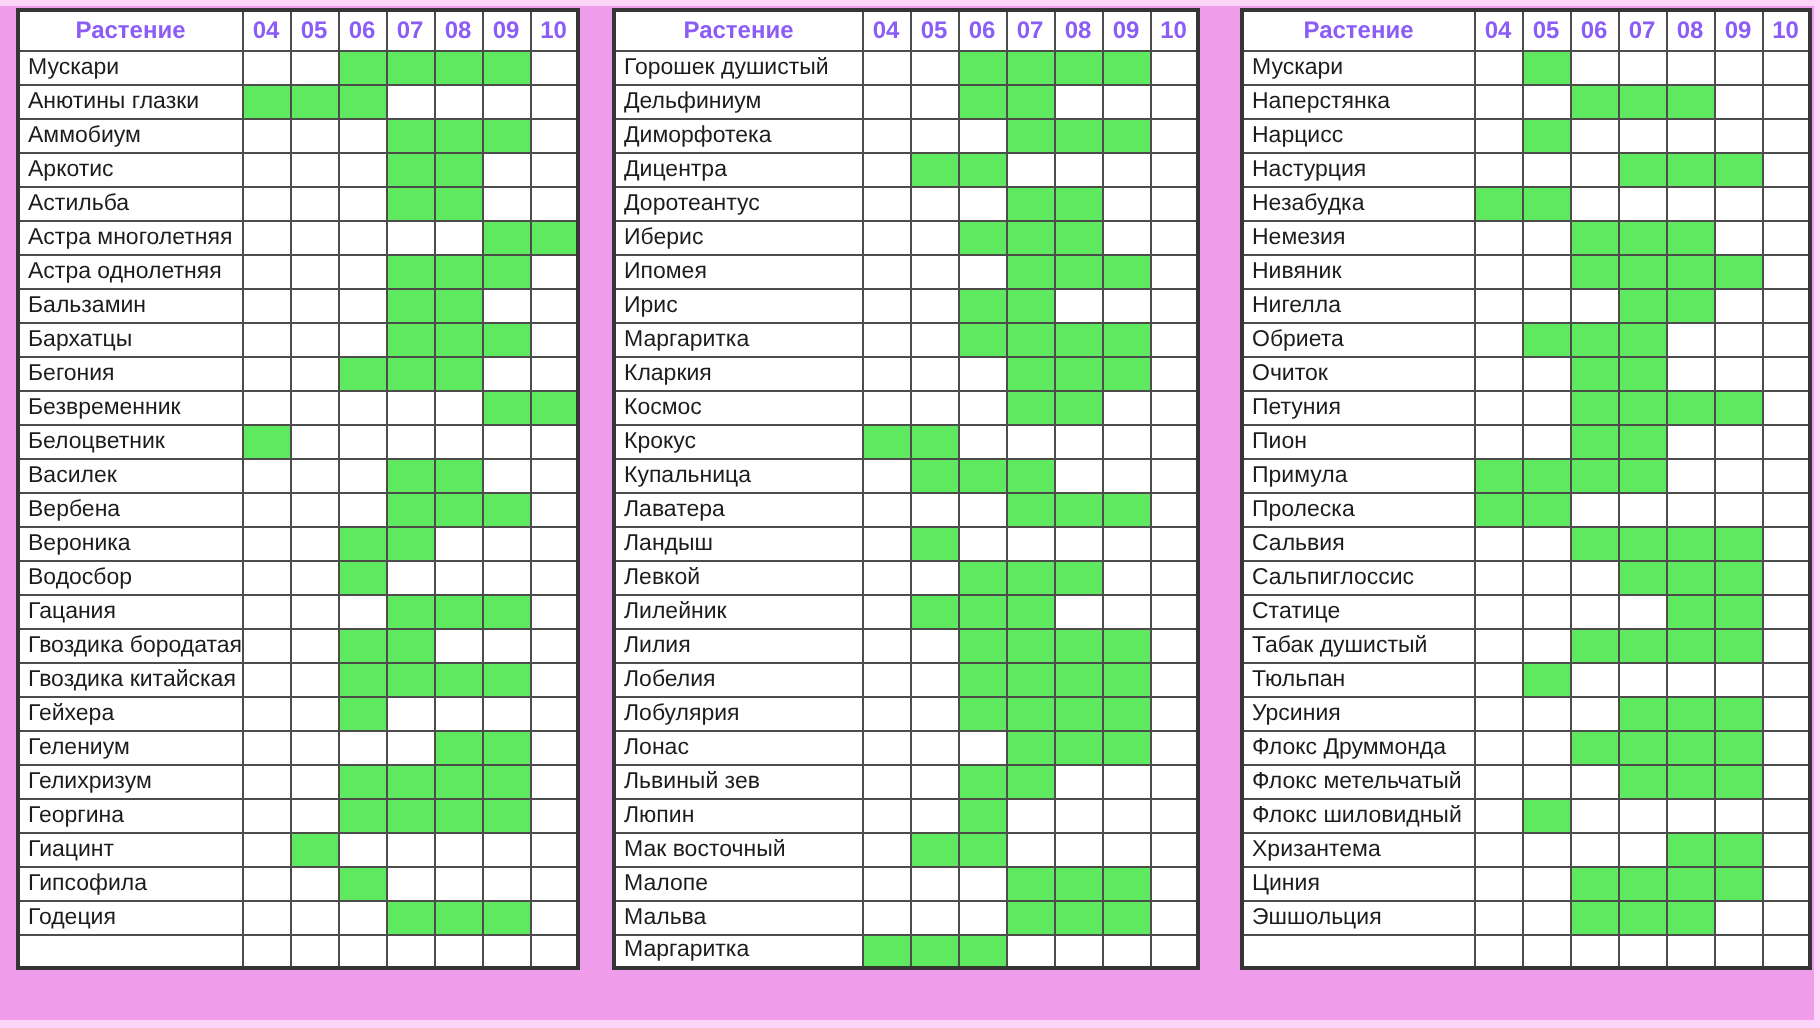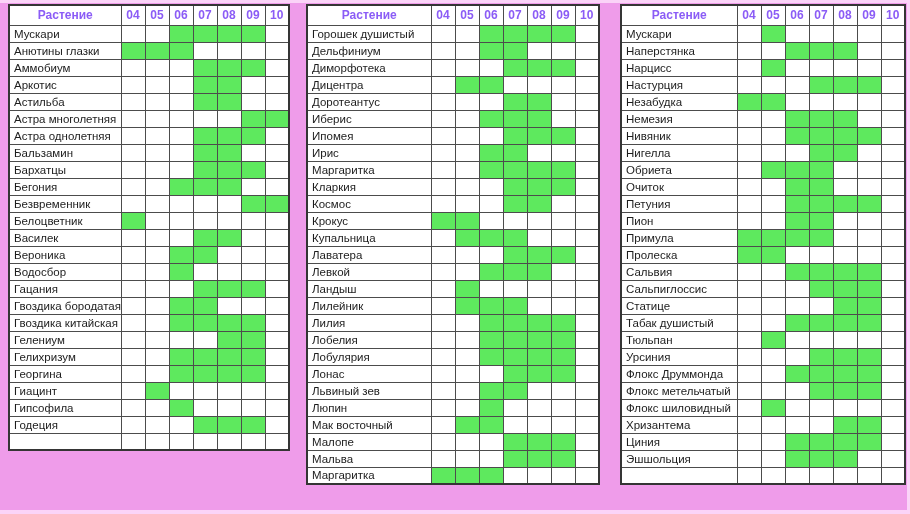--- a/index.html
+++ b/index.html
@@ -204,20 +204,30 @@
           <td class="name">Василек</td>
           <td class="m"></td>
           <td class="m"></td>
           <td class="m"></td>
           <td class="m on"></td>
           <td class="m on"></td>
           <td class="m"></td>
           <td class="m"></td>
         </tr>
         <tr>
+          <td class="name">Вербена</td>
+          <td class="m"></td>
+          <td class="m"></td>
+          <td class="m"></td>
+          <td class="m on"></td>
+          <td class="m on"></td>
+          <td class="m on"></td>
+          <td class="m"></td>
+        </tr>
+        <tr>
           <td class="name">Вероника</td>
           <td class="m"></td>
           <td class="m"></td>
           <td class="m on"></td>
           <td class="m on"></td>
           <td class="m"></td>
           <td class="m"></td>
           <td class="m"></td>
         </tr>
         <tr>
@@ -251,20 +261,30 @@
           <td class="m"></td>
         </tr>
         <tr>
           <td class="name">Гвоздика китайская</td>
           <td class="m"></td>
           <td class="m"></td>
           <td class="m on"></td>
           <td class="m on"></td>
           <td class="m on"></td>
           <td class="m on"></td>
+          <td class="m"></td>
+        </tr>
+        <tr>
+          <td class="name">Гейхера</td>
+          <td class="m"></td>
+          <td class="m"></td>
+          <td class="m on"></td>
+          <td class="m"></td>
+          <td class="m"></td>
+          <td class="m"></td>
           <td class="m"></td>
         </tr>
         <tr>
           <td class="name">Гелениум</td>
           <td class="m"></td>
           <td class="m"></td>
           <td class="m"></td>
           <td class="m"></td>
           <td class="m on"></td>
           <td class="m on"></td>
@@ -485,36 +505,36 @@
           <td class="name">Лаватера</td>
           <td class="m"></td>
           <td class="m"></td>
           <td class="m"></td>
           <td class="m on"></td>
           <td class="m on"></td>
           <td class="m on"></td>
           <td class="m"></td>
         </tr>
         <tr>
+          <td class="name">Ландыш</td>
+          <td class="m"></td>
+          <td class="m on"></td>
+          <td class="m"></td>
+          <td class="m"></td>
+          <td class="m"></td>
+          <td class="m"></td>
+          <td class="m"></td>
+        </tr>
+        <tr>
           <td class="name">Левкой</td>
           <td class="m"></td>
           <td class="m"></td>
           <td class="m on"></td>
           <td class="m on"></td>
           <td class="m on"></td>
-          <td class="m"></td>
-          <td class="m"></td>
-        </tr>
-        <tr>
-          <td class="name">Ландыш</td>
-          <td class="m"></td>
-          <td class="m on"></td>
-          <td class="m"></td>
-          <td class="m"></td>
-          <td class="m"></td>
           <td class="m"></td>
           <td class="m"></td>
         </tr>
         <tr>
           <td class="name">Лилейник</td>
           <td class="m"></td>
           <td class="m on"></td>
           <td class="m on"></td>
           <td class="m on"></td>
           <td class="m"></td>

